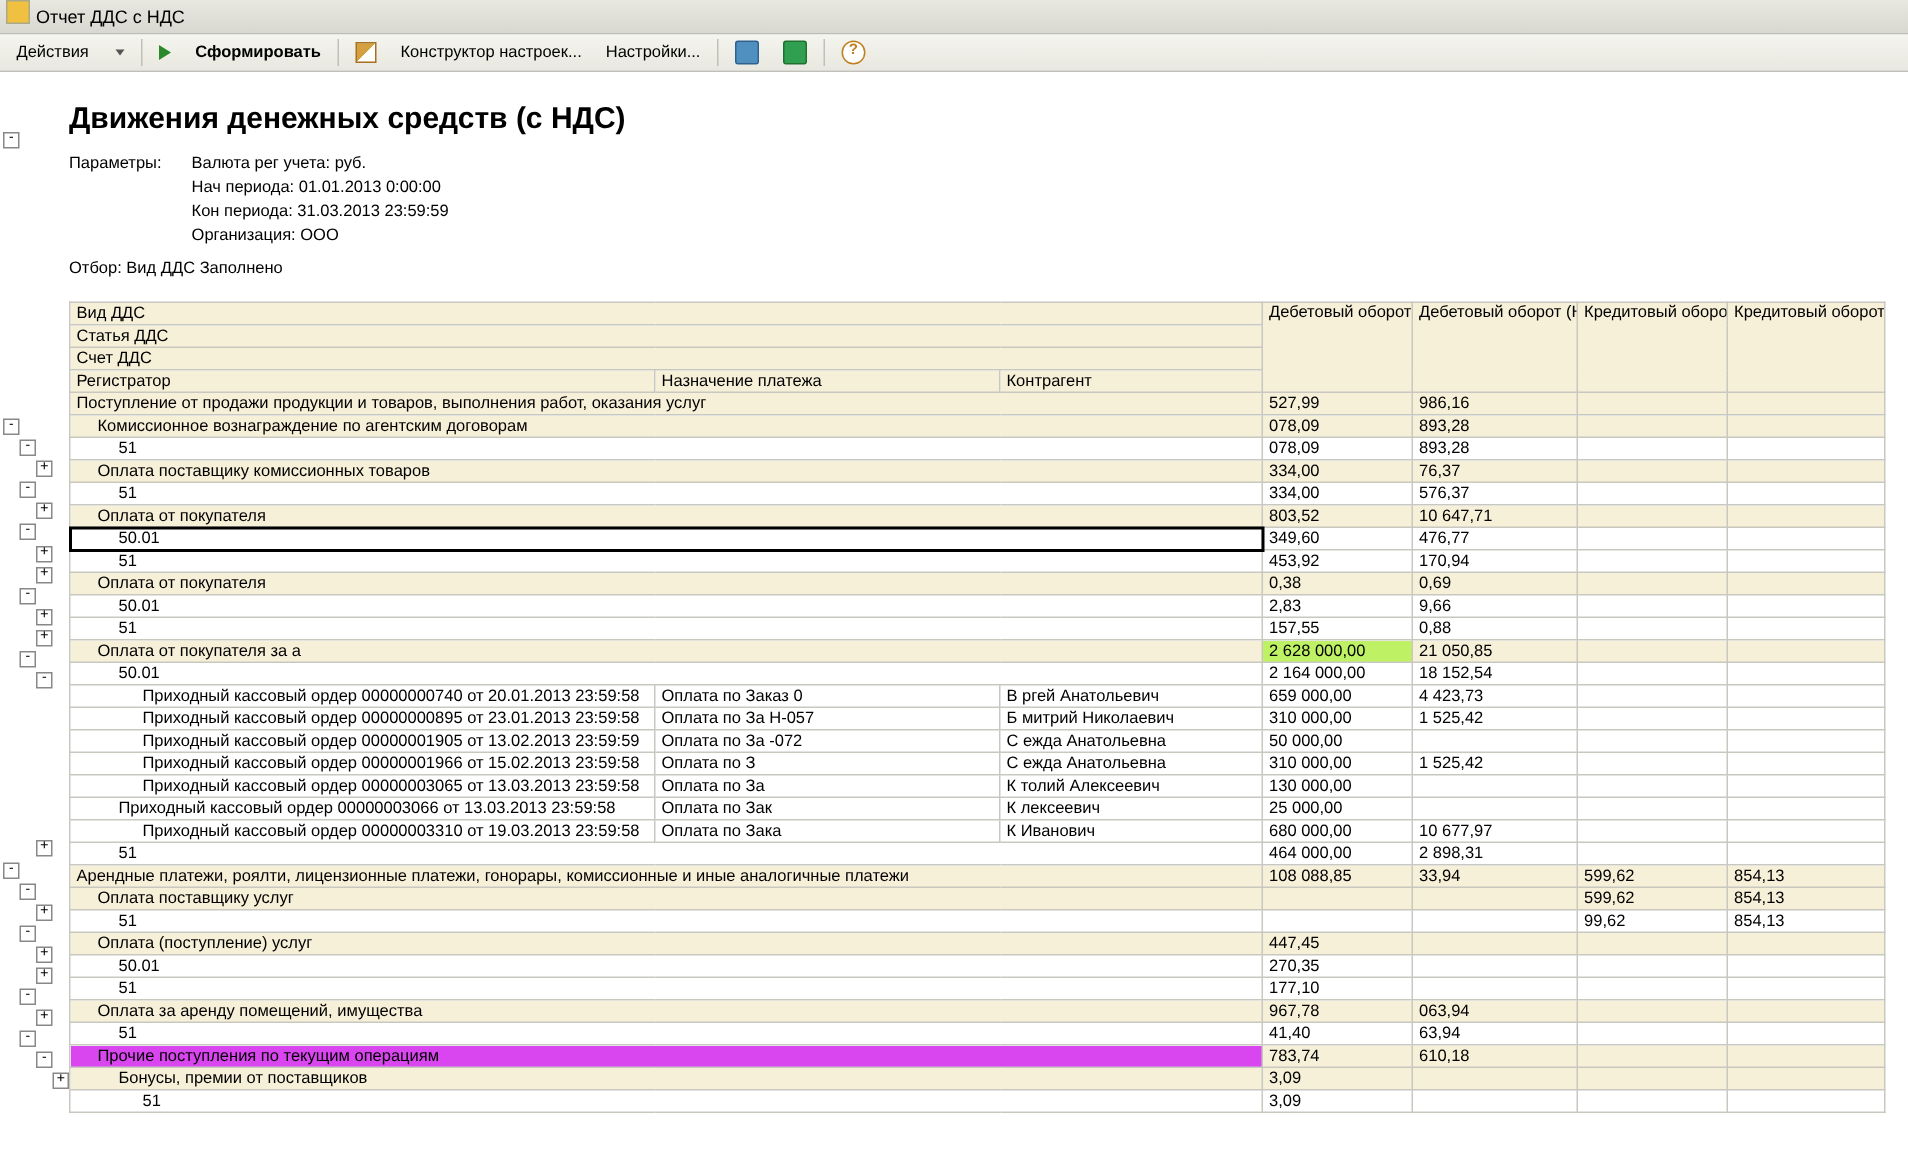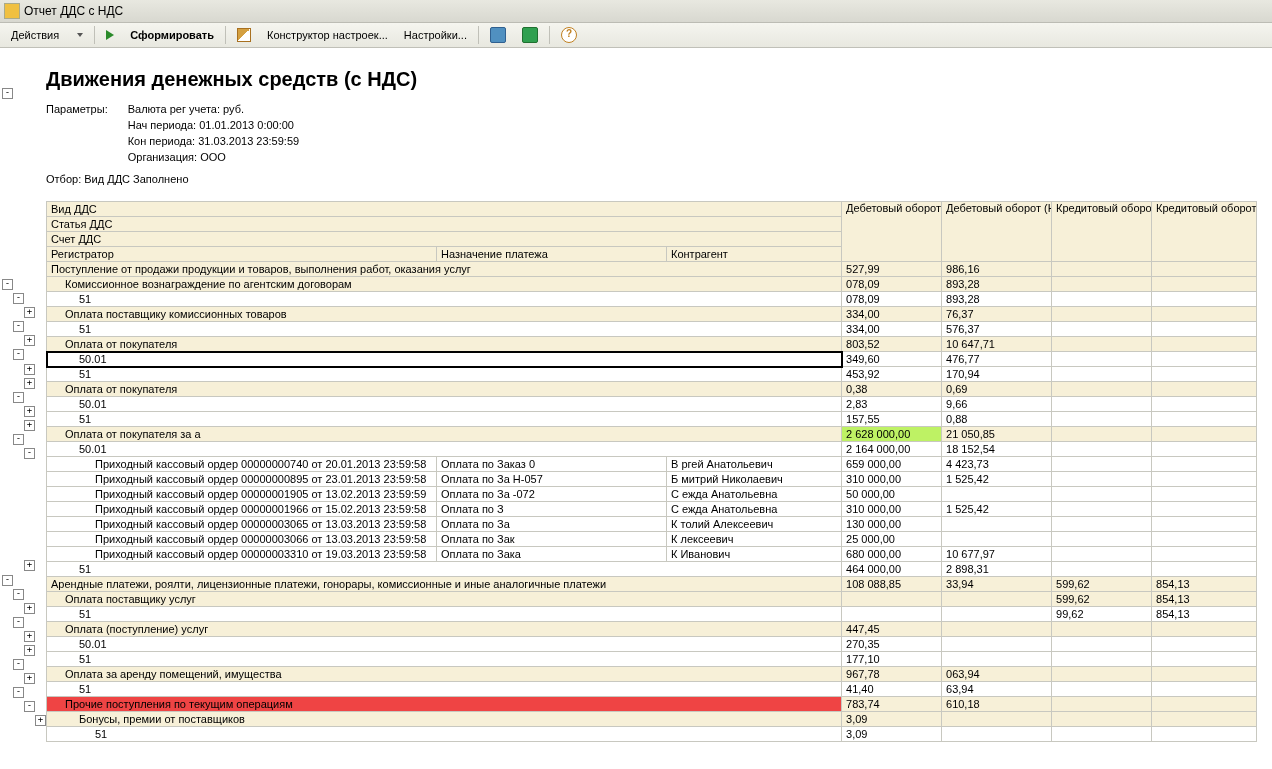--- a/index.html
+++ b/index.html
@@ -12,21 +12,21 @@
     overflow: hidden;
   }
   .titlebar {
     background: linear-gradient(#e8e8e0, #d8d8d0);
     border-bottom: 1px solid #bcbcb4;
     height: 22px;
     line-height: 22px;
     padding-left: 4px;
     font-size: 12px;
     display: flex;
-    align-items: center;
+    align-items: flex-start;
   }
   .titlebar .app-icon {
     display: inline-block;
     width: 14px;
     height: 14px;
     background: #f0c040;
     border: 1px solid #aa8;
     margin-right: 4px;
   }
   .toolbar {
@@ -402,21 +402,21 @@
           <tr>
             <td style="padding-left: 48px;">Приходный кассовый ордер 00000003065 от 13.03.2013 23:59:58</td>
             <td>Оплата по За                 </td>
             <td>К      толий Алексеевич</td>
             <td class="num">130 000,00</td>
             <td class="num"></td>
             <td class="num"></td>
             <td class="num"></td>
           </tr>
           <tr>
-            <td style="padding-left: 48px;">Приходный кассовый ордер 00000003066 от 13.03.2013 23:59:58</td>
+            <td style="padding-left: 32px;">Приходный кассовый ордер 00000003066 от 13.03.2013 23:59:58</td>
             <td>Оплата по Зак                 </td>
             <td>К      лексеевич</td>
             <td class="num">25 000,00</td>
             <td class="num"></td>
             <td class="num"></td>
             <td class="num"></td>
           </tr>
           <tr>
             <td style="padding-left: 48px;">Приходный кассовый ордер 00000003310 от 19.03.2013 23:59:58</td>
             <td>Оплата по Зака                 </td>
@@ -483,21 +483,21 @@
             <td class="num" style="background: rgb(247, 240, 216);"></td>
           </tr>
           <tr>
             <td colspan="3" style="padding-left: 32px;">51</td>
             <td class="num">41,40</td>
             <td class="num">63,94</td>
             <td class="num"></td>
             <td class="num"></td>
           </tr>
           <tr>
-            <td colspan="3" style="padding-left: 18px; background: #ef4444;">Прочие поступления по текущим операциям</td>
+            <td colspan="3" style="padding-left: 18px; background: #d946ef;">Прочие поступления по текущим операциям</td>
             <td class="num" style="background: rgb(247, 240, 216);">783,74</td>
             <td class="num" style="background: rgb(247, 240, 216);">610,18</td>
             <td class="num" style="background: rgb(247, 240, 216);"></td>
             <td class="num" style="background: rgb(247, 240, 216);"></td>
           </tr>
           <tr>
             <td colspan="3" style="padding-left: 32px; background: rgb(247, 240, 216);">Бонусы, премии от поставщиков</td>
             <td class="num" style="background: rgb(247, 240, 216);">3,09</td>
             <td class="num" style="background: rgb(247, 240, 216);"></td>
             <td class="num" style="background: rgb(247, 240, 216);"></td>

